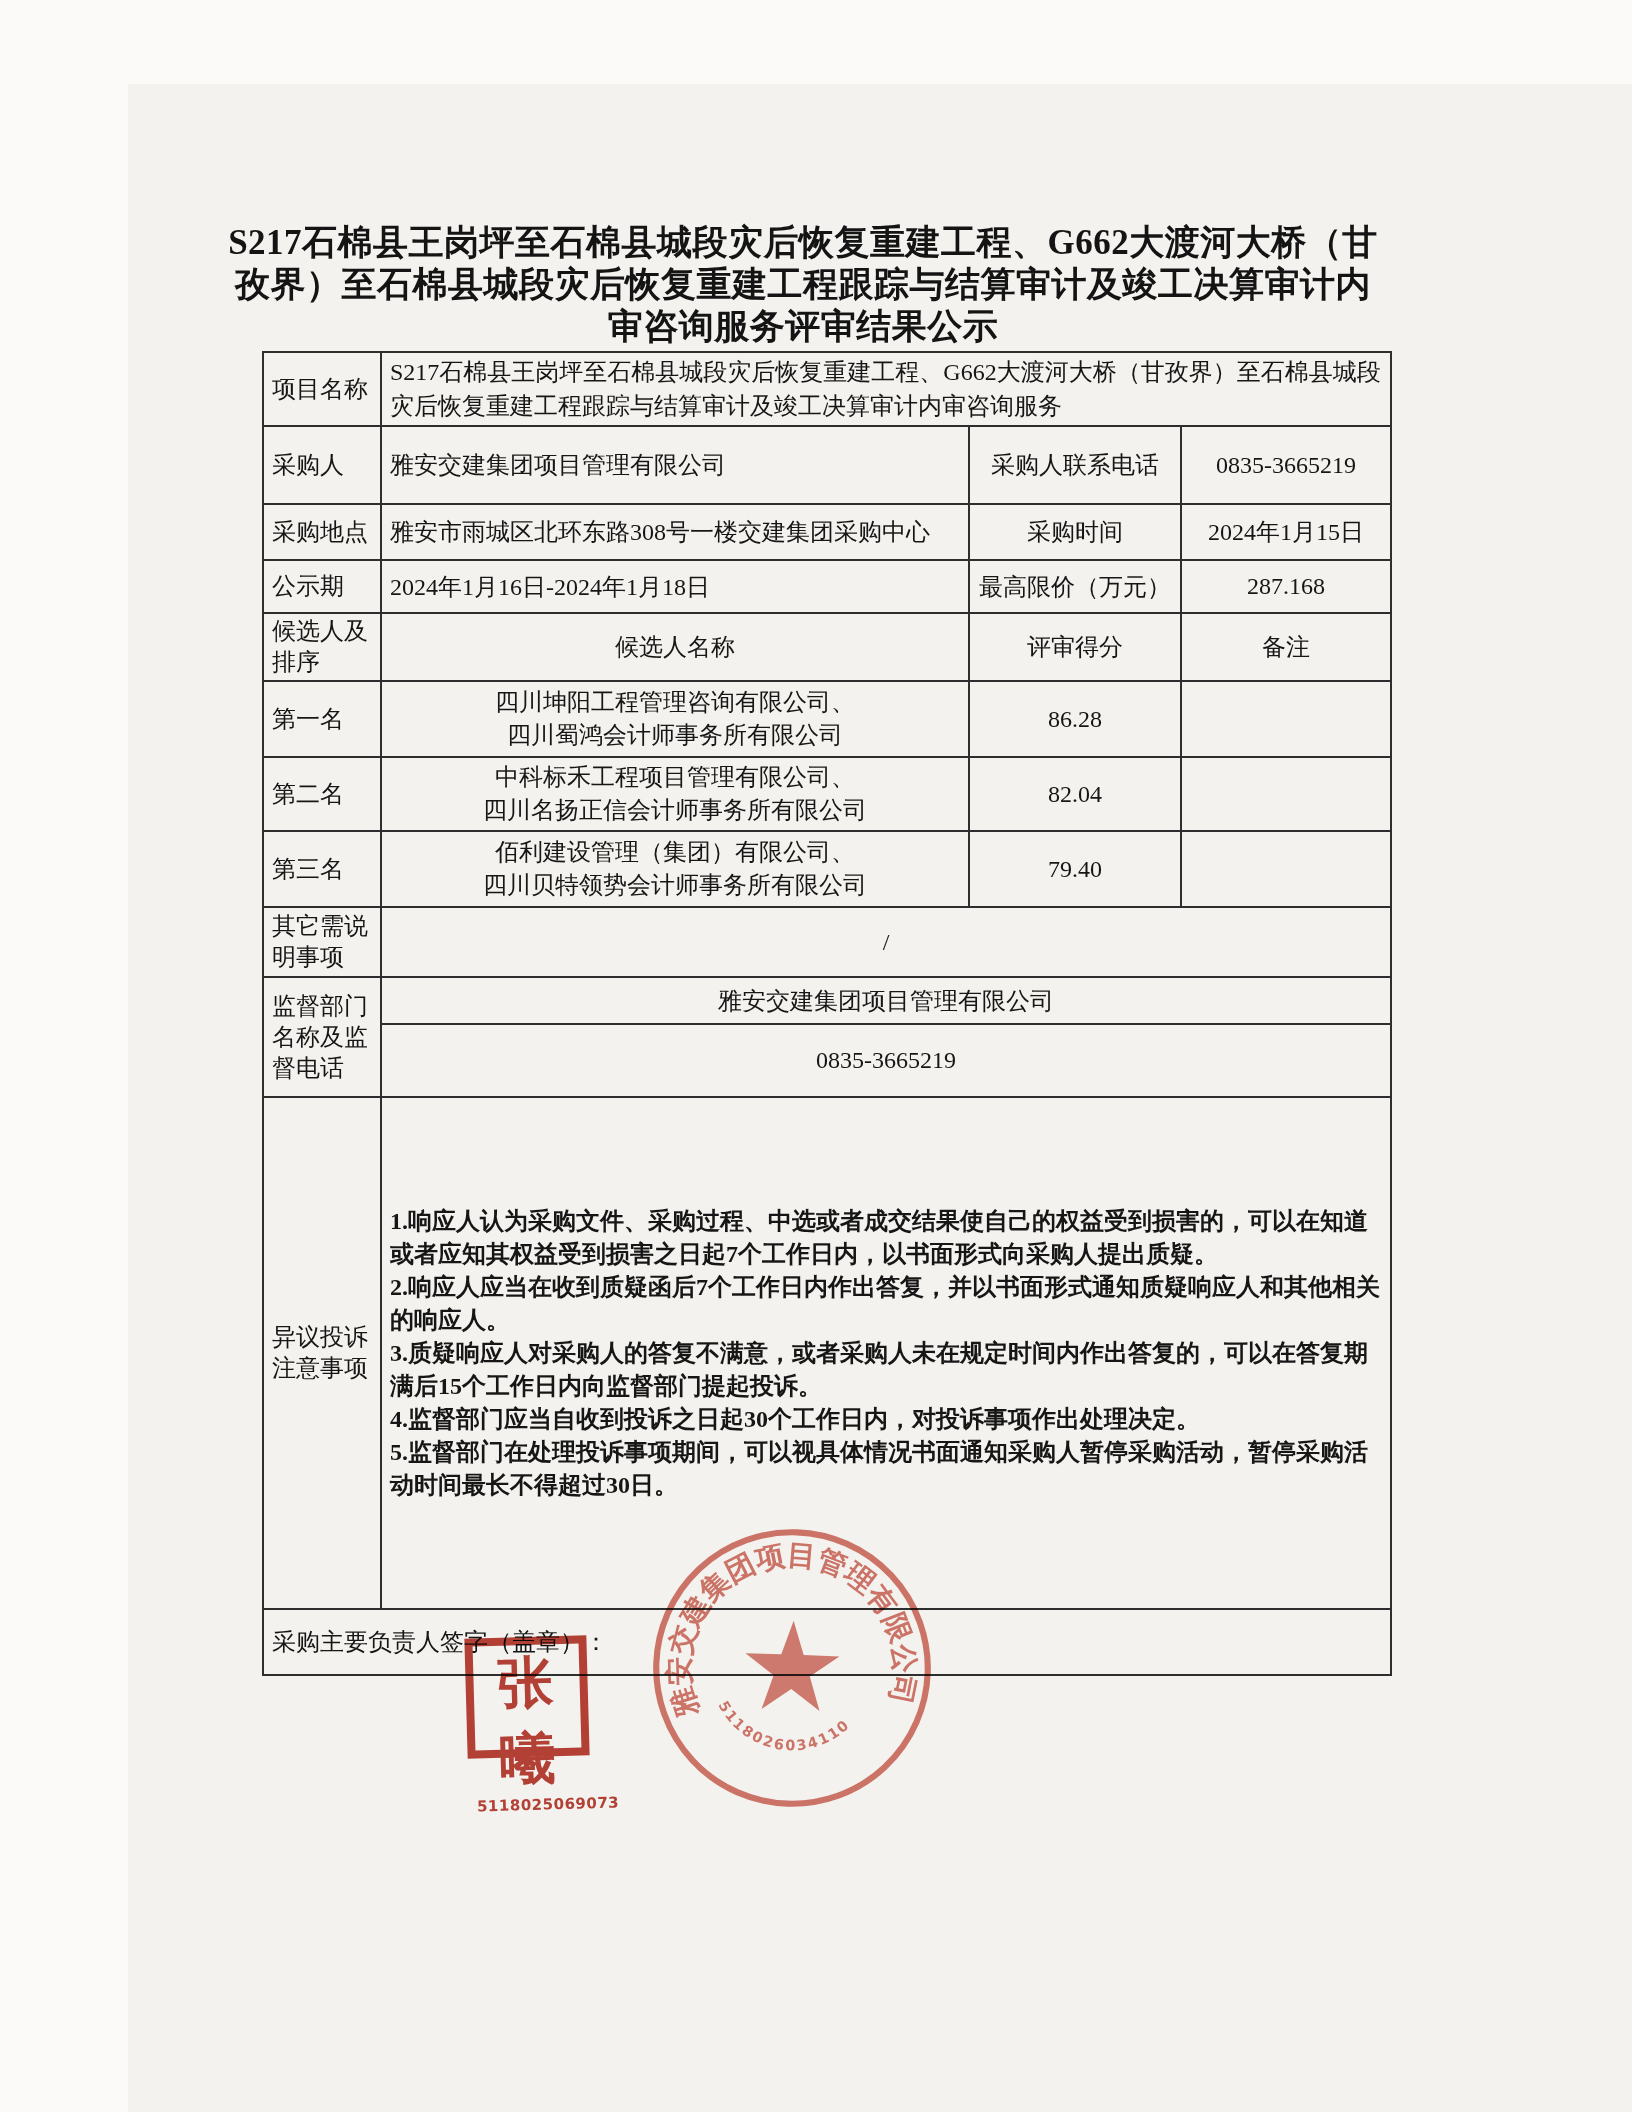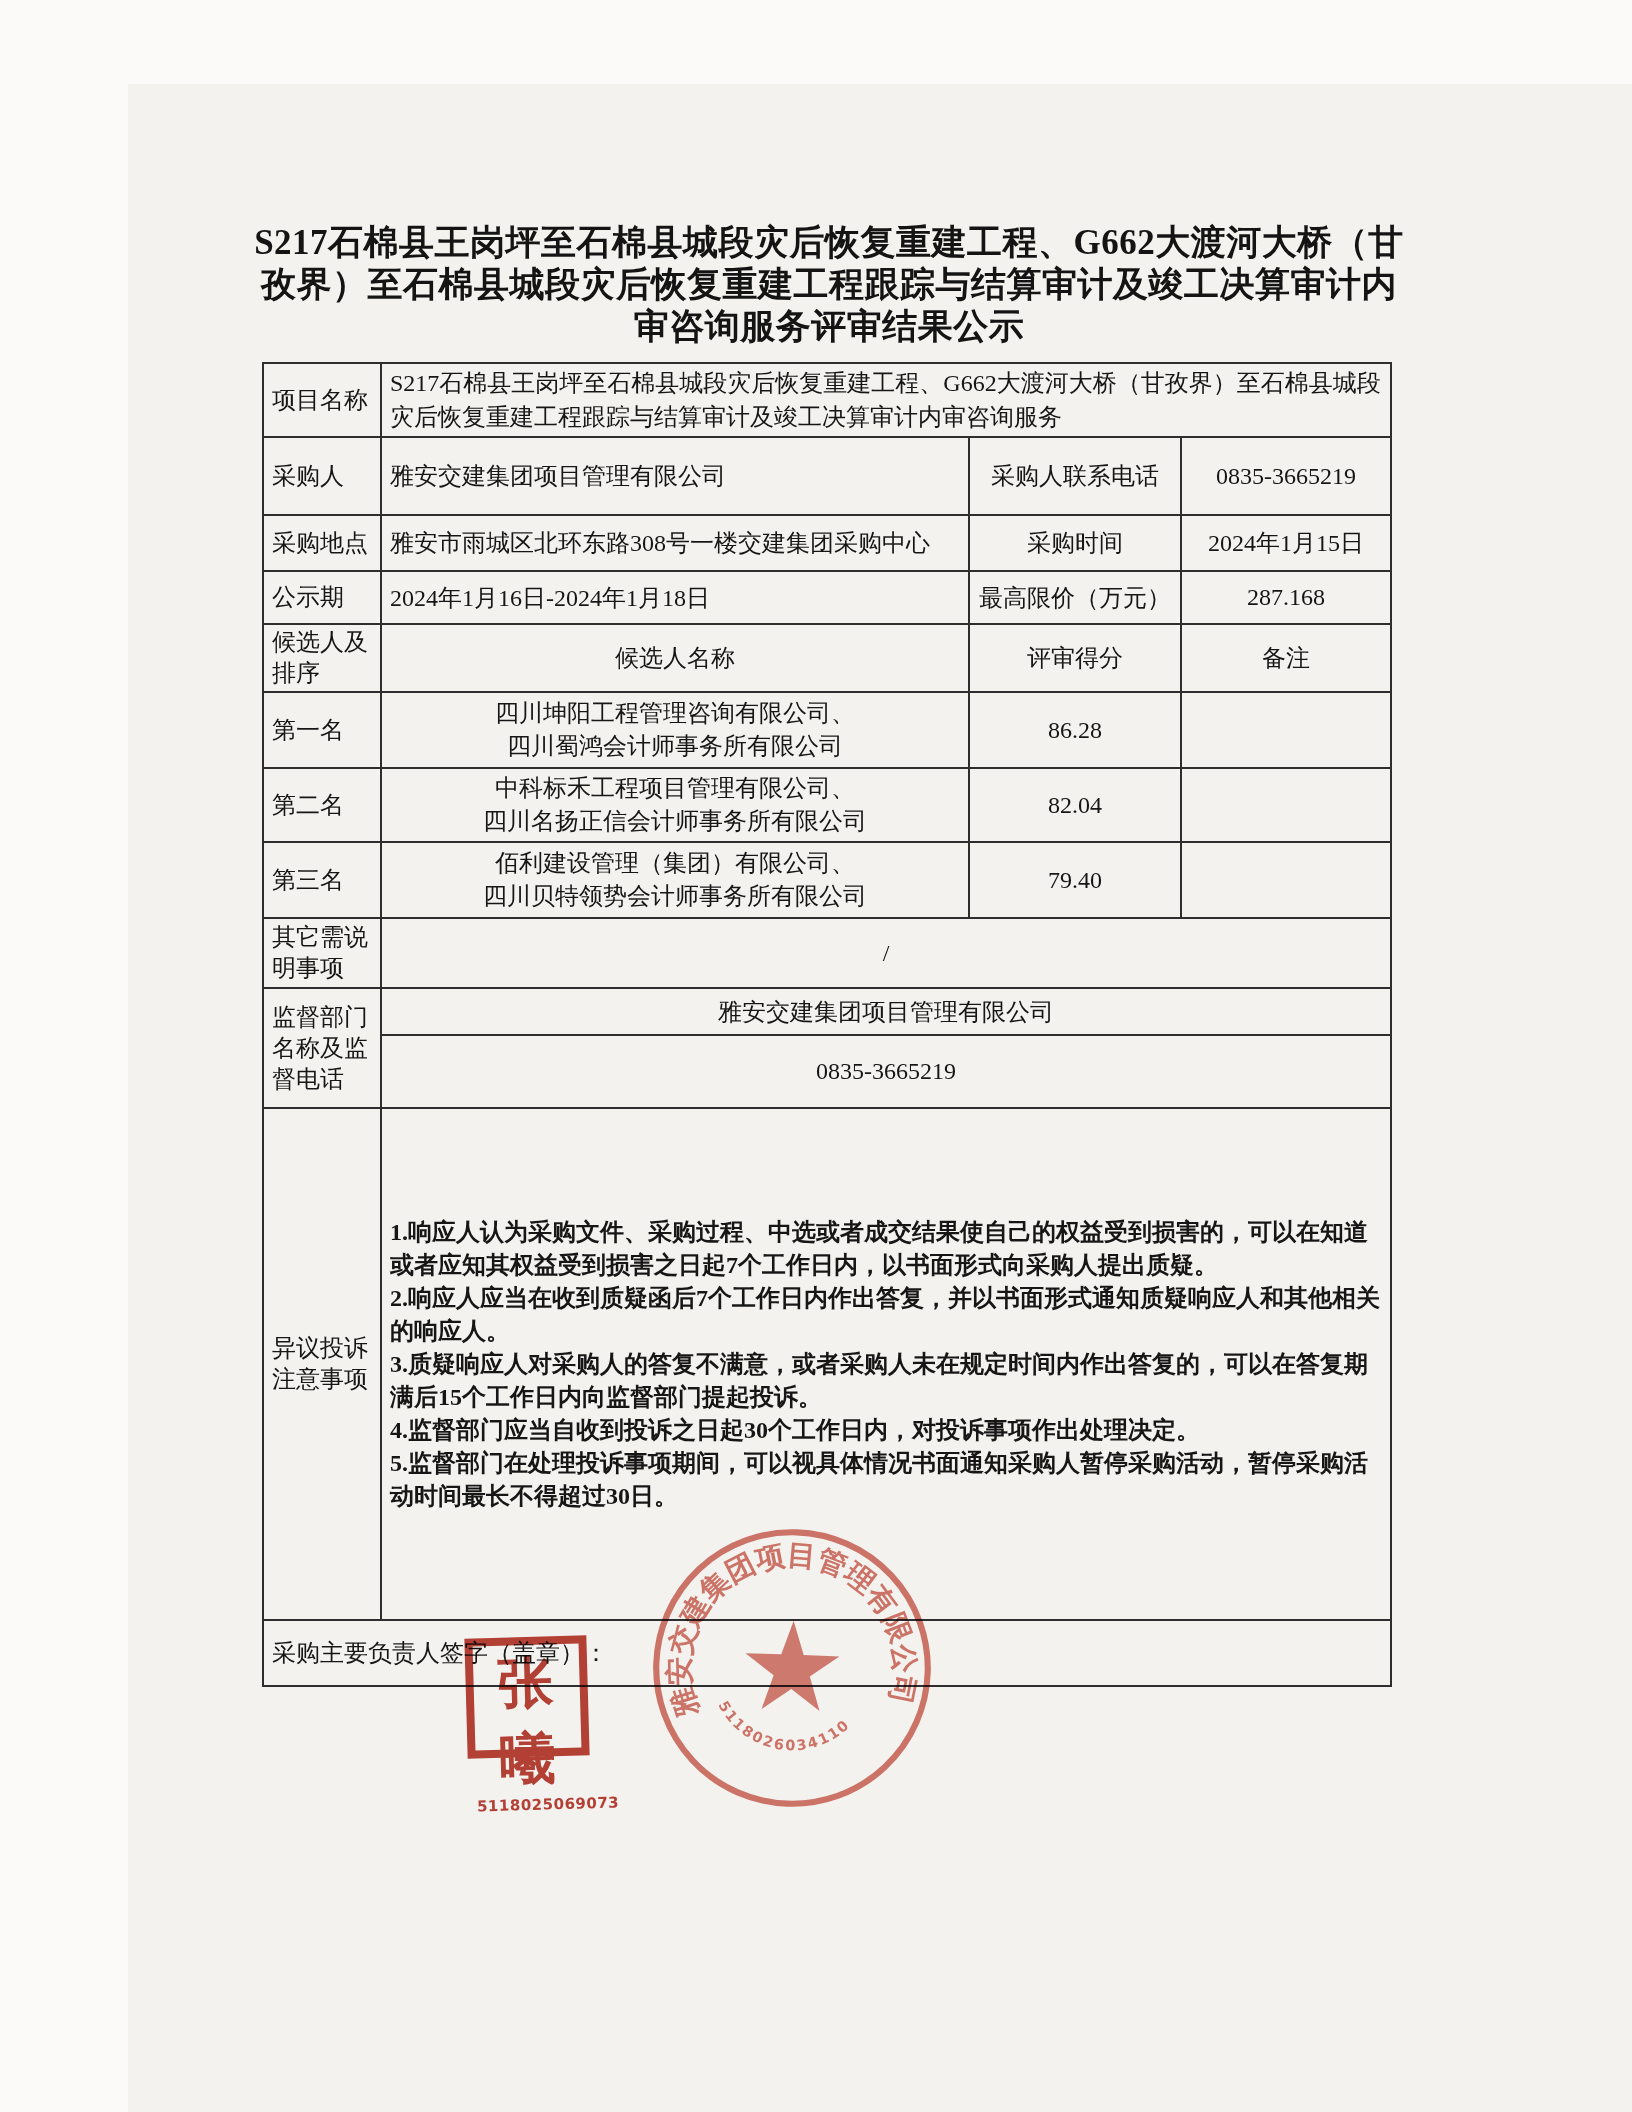--- a/index.html
+++ b/index.html
@@ -6,26 +6,26 @@
   body{
     width:1632px;height:2112px;position:relative;background:#fbfaf8;
     font-family:"Liberation Serif","DejaVu Serif",serif;color:#1a1a1a;
     overflow:hidden;
   }
   .paper{
     position:absolute;left:128px;top:84px;width:1504px;height:2028px;
     background:#f4f2ee;
   }
   .doc-title{
-    position:absolute;left:183px;top:222px;width:1292px;
+    position:absolute;left:157px;top:222px;width:1292px;
     text-align:center;font-size:35px;font-weight:bold;line-height:42px;
     white-space:pre-line;color:#141414;letter-spacing:0.5px;
   }
   table.main{
-    position:absolute;left:262px;top:362px;width:1128px;
+    position:absolute;left:262px;top:351px;width:1128px;
     border-collapse:collapse;table-layout:fixed;color:#161616;
   }
   table.main td{
     border:2px solid #2e2e2e;font-size:24px;padding:2px 8px;
     vertical-align:middle;overflow:hidden;
   }
   td.lbl{padding:2px 4px 2px 7px;line-height:31px;}
   td.ctr{text-align:center;}
   .pre{white-space:pre-line;}
   .proj{line-height:34px;padding-left:10px;}

